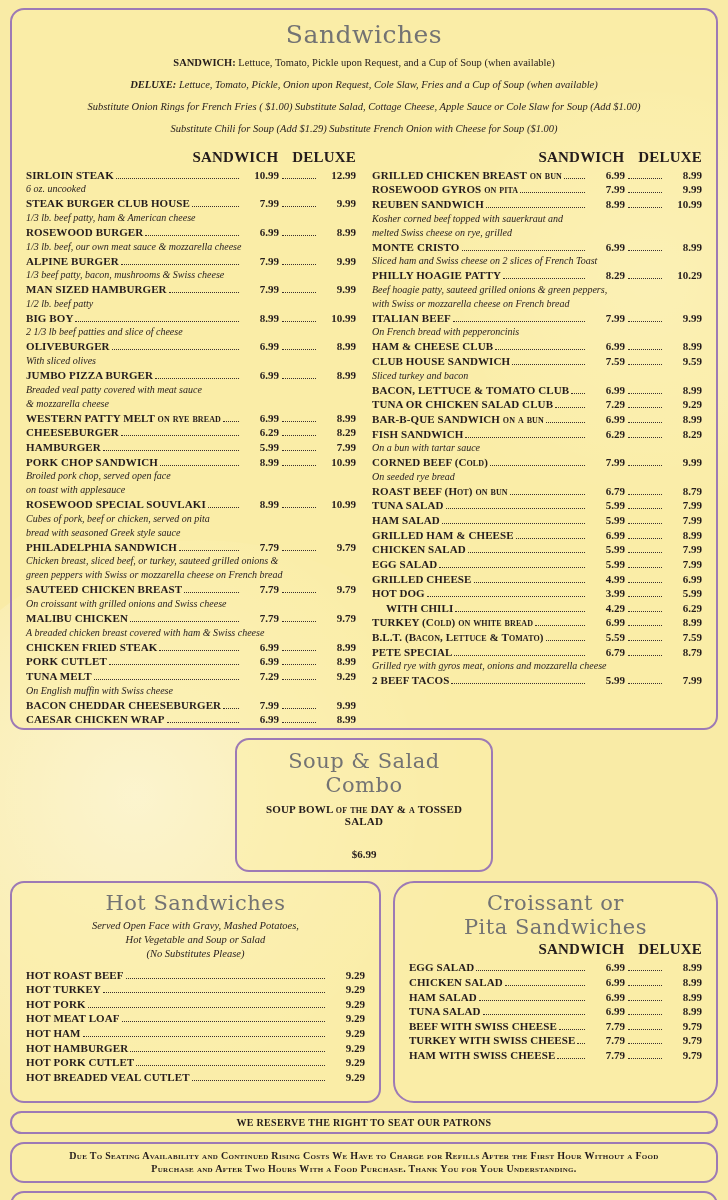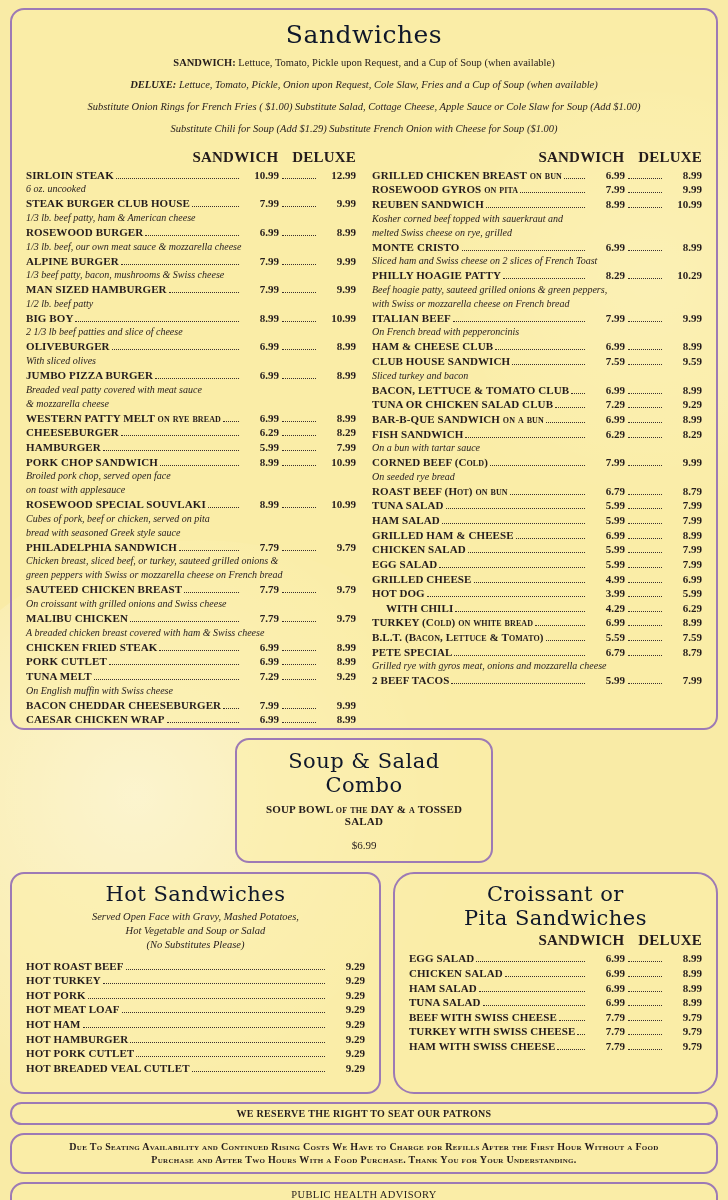--- a/index.html
+++ b/index.html
@@ -46,21 +46,21 @@
 
   .panel {
     border: 2px solid #9d7ab5;
     border-radius: 14px;
     background: rgba(252,238,168,0.55);
     box-sizing: border-box;
   }
 
   .script-title {
     font-family: "DejaVu Serif", serif;
-    color: #0f172a;
+    color: #737373;
     text-align: center;
     font-weight: normal;
     letter-spacing: 0.5px;
   }
 
   
   #sandwiches {
     padding: 6px 14px 10px 14px;
     height: 722px;
   }
@@ -149,23 +149,23 @@
     text-align: center;
   }
   #combo .script-title { font-size: 21px; margin: 3px 0 6px 0; }
   #combo .line {
     font-weight: bold;
     font-size: 11px;
     font-variant: small-caps;
     letter-spacing: .2px;
   }
   #combo .price {
-    font-weight: normal;
+    font-weight: bold;
     font-size: 11px;
-    margin-top: 12px;
+    margin-top: 21px;
   }
 
   
   .bottom-row {
     display: flex;
     gap: 12px;
     margin-top: 9px;
   }
   #hot-sandwiches { width: 402px; padding: 5px 14px 16px 14px; }
   #croissant { width: 352px; padding: 5px 14px 8px 14px; border-radius: 21px; }

